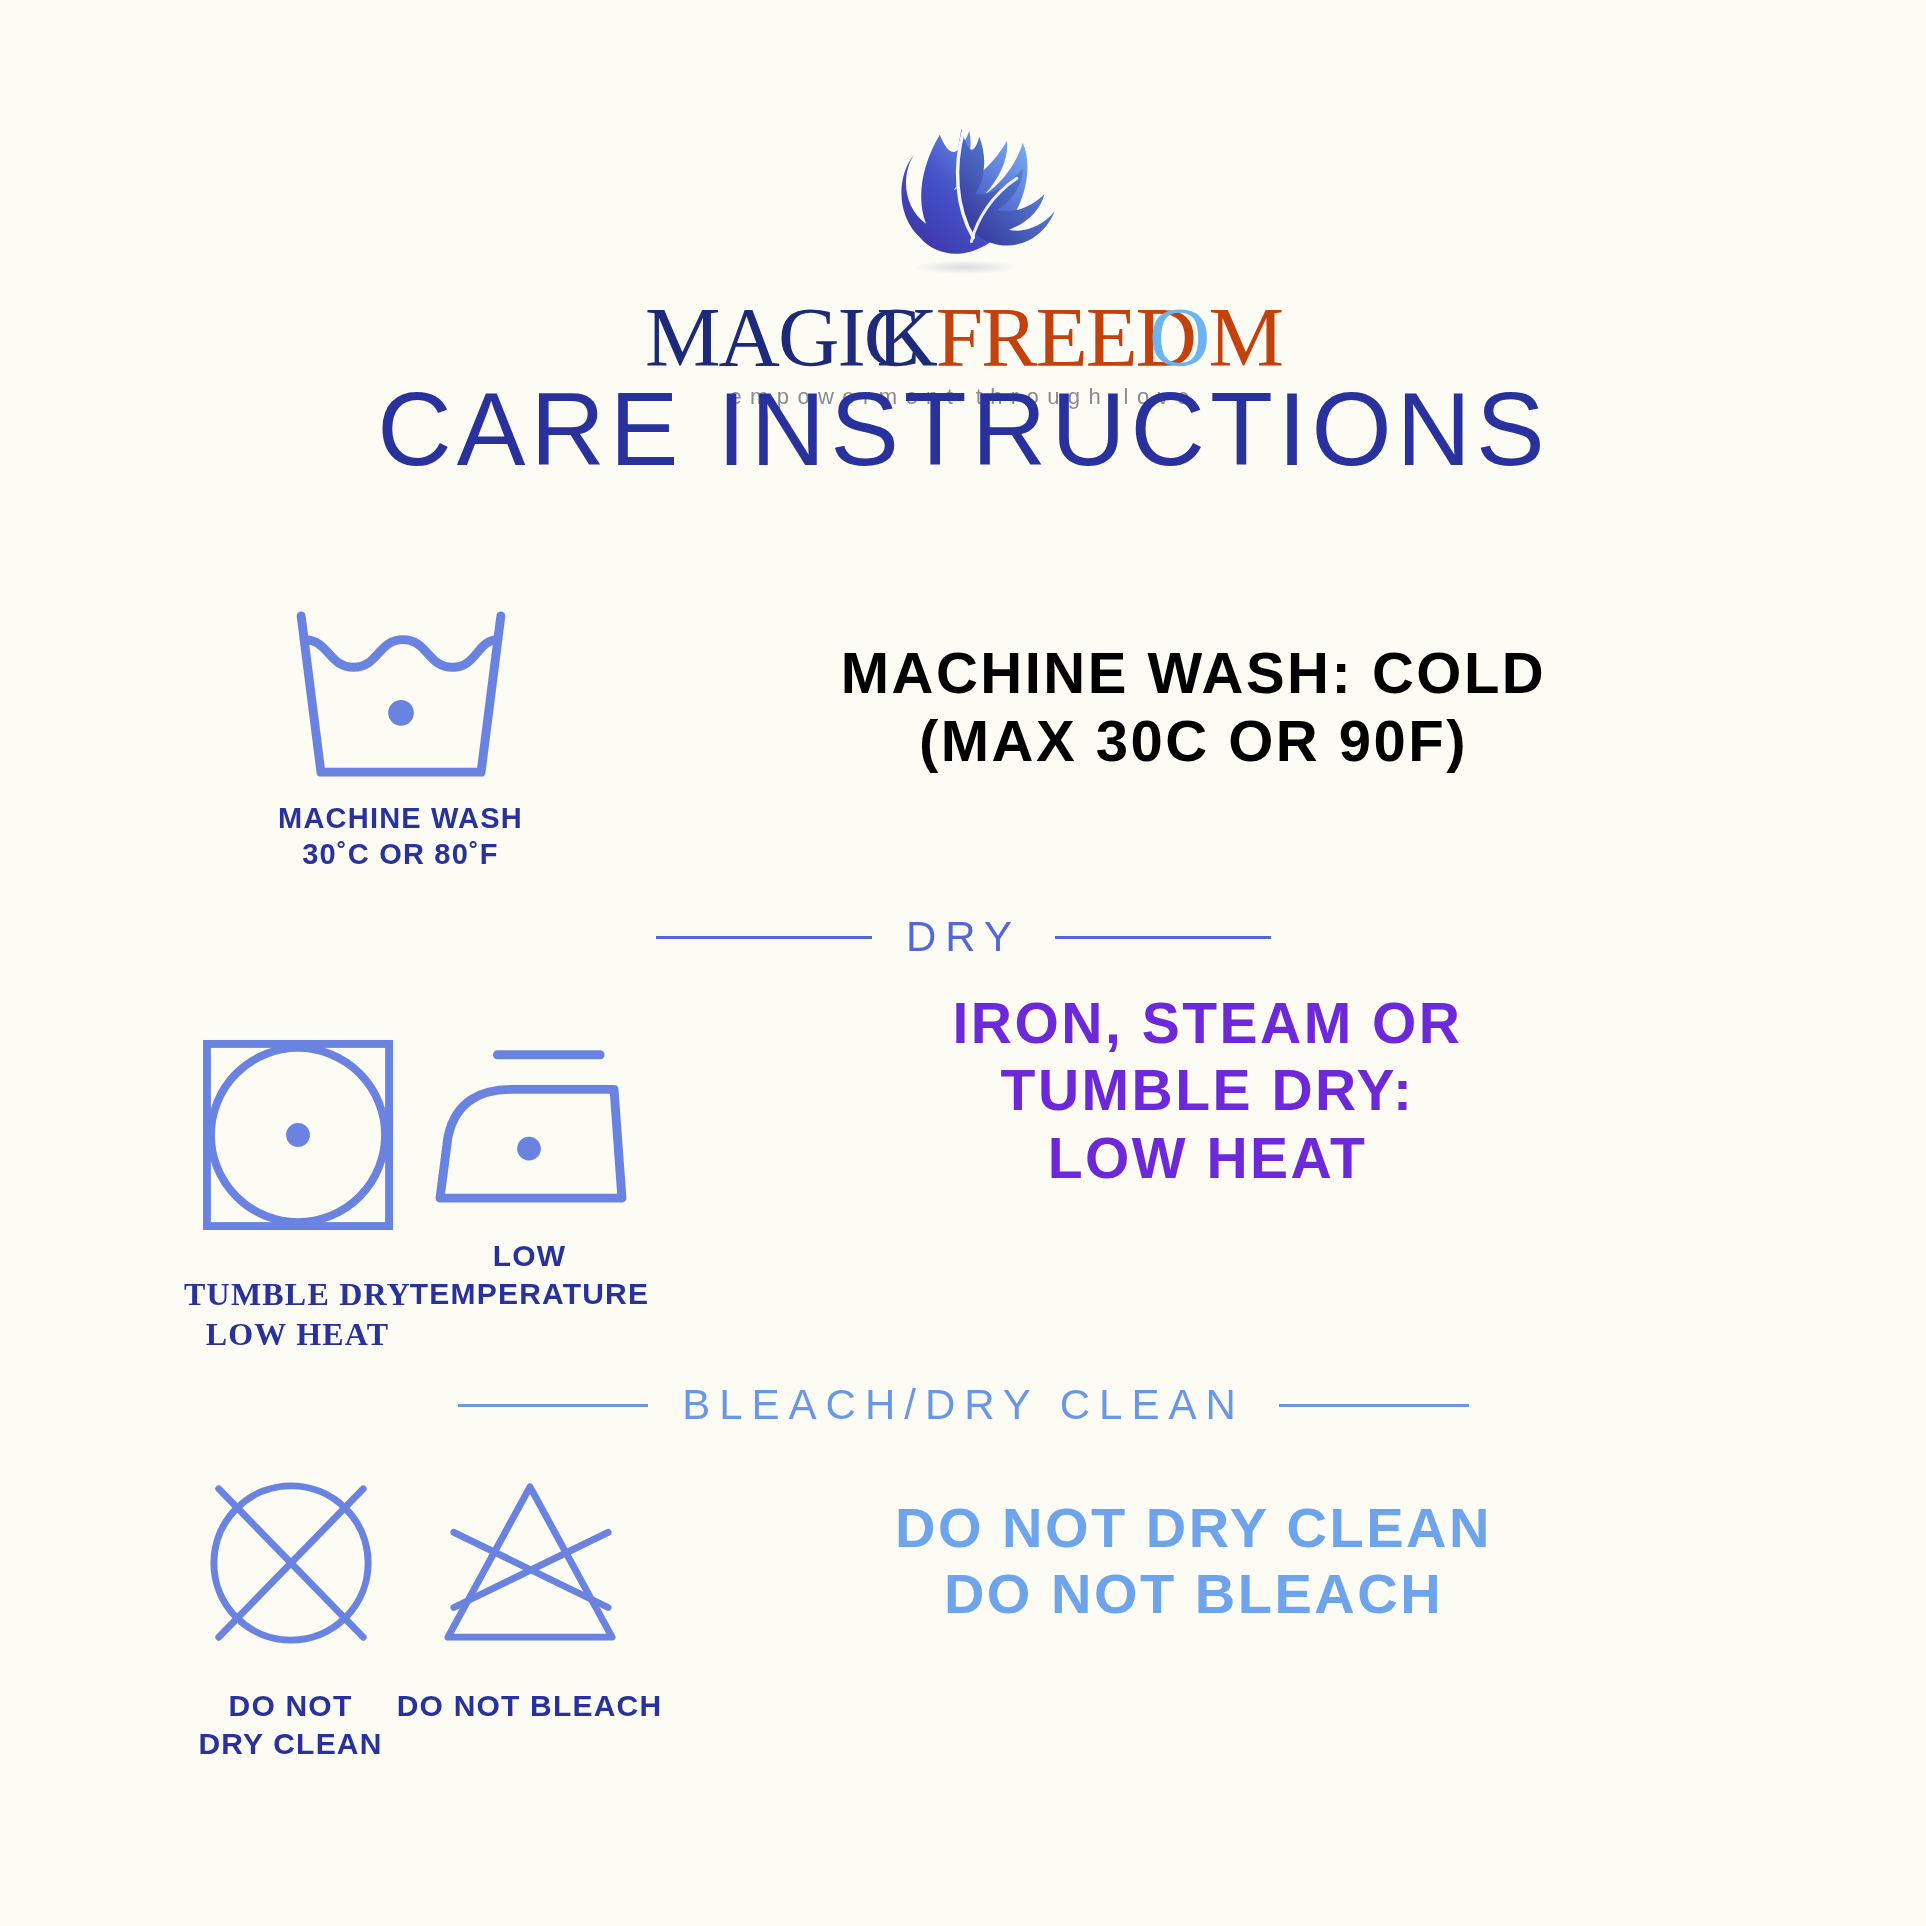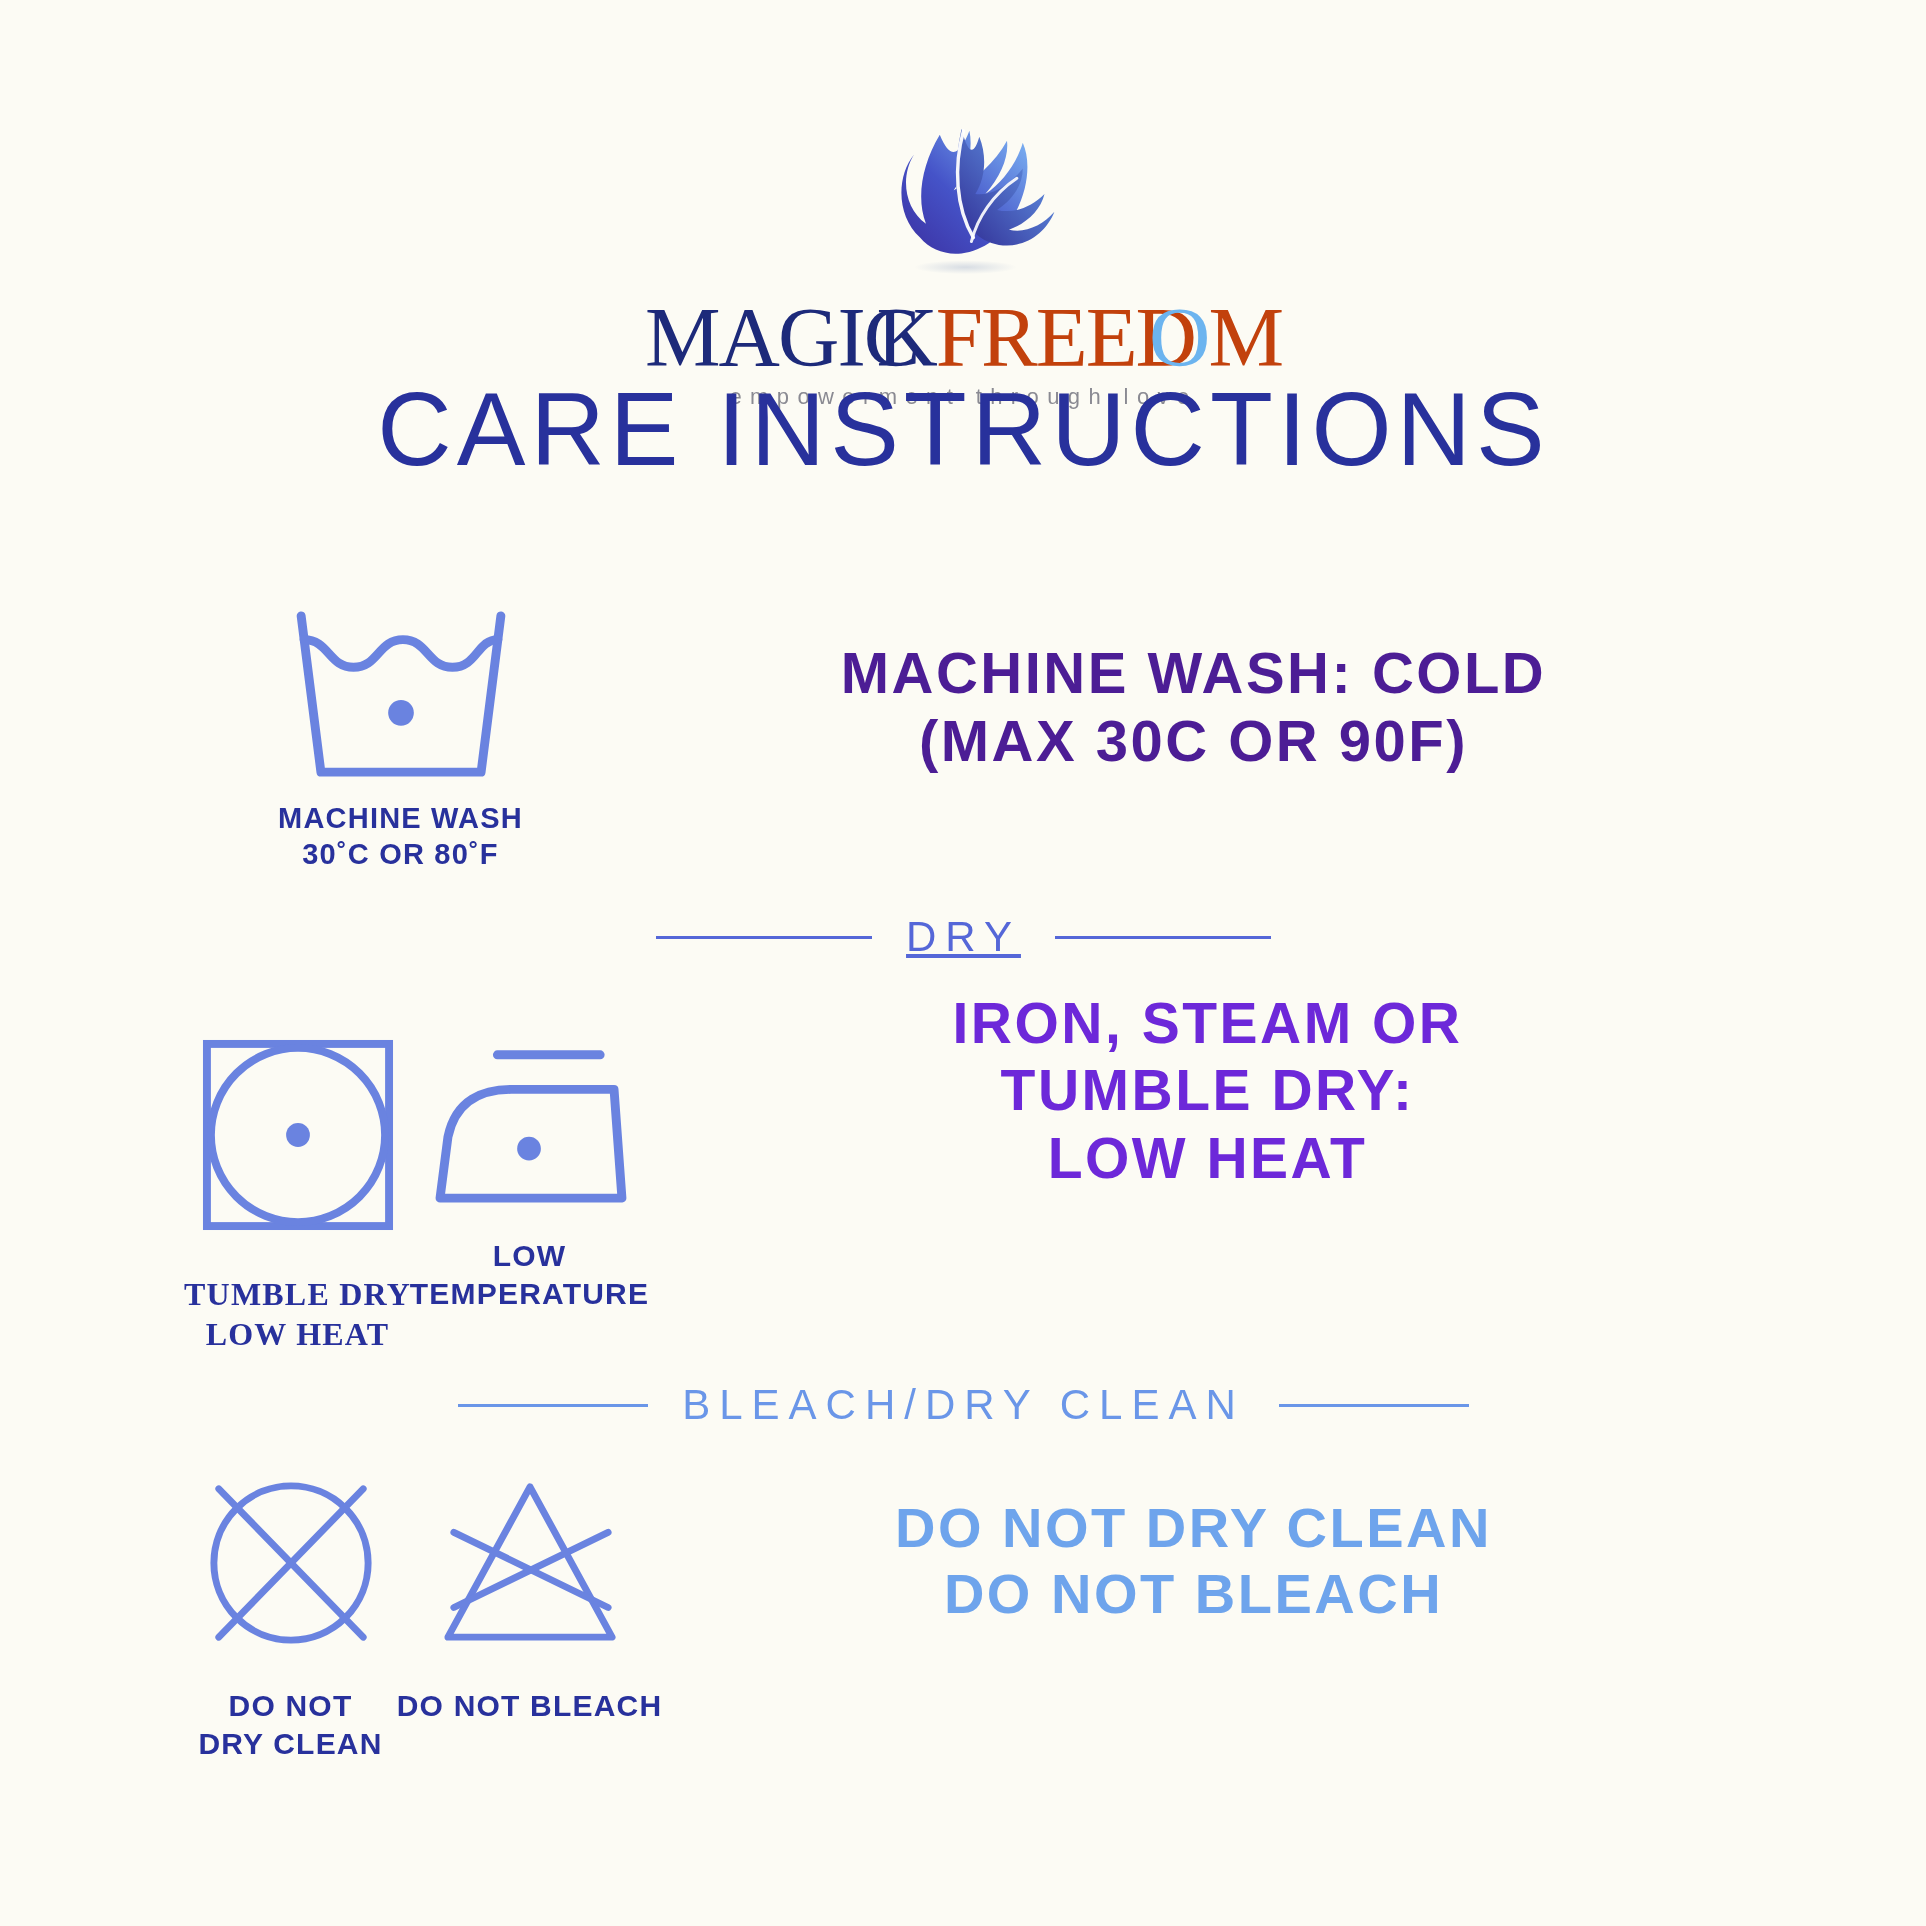--- a/index.html
+++ b/index.html
@@ -152,25 +152,25 @@
 
   <div class="icon-tile" style="top:606px; left:252px; width:297px;">
     <svg width="228" height="176" viewBox="0 0 230 178">
       <path d="M14 10 L34 168 L196 168 L216 10" fill="none" stroke="#6a83e0" stroke-width="9" stroke-linecap="round" stroke-linejoin="round"></path>
       <path d="M17 34 C 42 34, 42 62, 67 62 C 92 62, 92 34, 117 34 C 142 34, 142 62, 167 62 C 192 62, 192 34, 213 34" fill="none" stroke="#6a83e0" stroke-width="9" stroke-linecap="round"></path>
       <circle cx="115" cy="108" r="13" fill="#6a83e0"></circle>
     </svg>
     <div class="icon-label" style="font-size:29px;">MACHINE WASH<br>30˚C OR 80˚F</div>
   </div>
 
-  <div class="instr" style="top:639px; left:733px; width:921px; font-size:58px; color:#4c1d95;">MACHINE WASH: COLD<br>(MAX 30C OR 90F)</div>
+  <div class="instr" style="top:639px; left:733px; width:921px; font-size:58px; color:#000000;">MACHINE WASH: COLD<br>(MAX 30C OR 90F)</div>
 
   <div class="divider" style="top:916px;">
     <span class="rule" style="width:216px;background:#5567d8;"></span>
-    <span class="dv-label" style="color:#5567d8;text-decoration:underline;">DRY</span>
+    <span class="dv-label" style="color:#5567d8;">DRY</span>
     <span class="rule" style="width:216px;background:#5567d8;"></span>
   </div>
 
   <div class="icon-tile" style="top:1038px; left:149px; width:297px;">
     <svg width="194" height="194" viewBox="0 0 196 196">
       <rect x="6" y="6" width="184" height="184" fill="none" stroke="#6a83e0" stroke-width="8"></rect>
       <circle cx="98" cy="98" r="88" fill="none" stroke="#6a83e0" stroke-width="8"></circle>
       <circle cx="98" cy="98" r="12" fill="#6a83e0"></circle>
     </svg>
     <div class="icon-label" style="font-size:32px; margin-top:42px;font-family:Liberation Serif, serif;">TUMBLE DRY<br>LOW HEAT</div>

